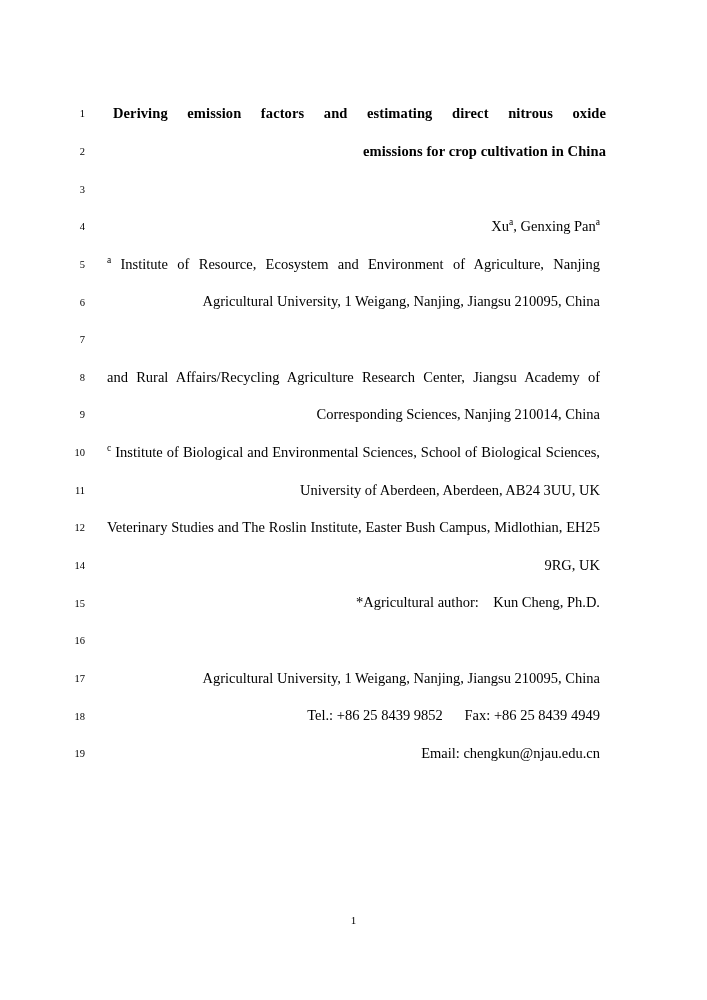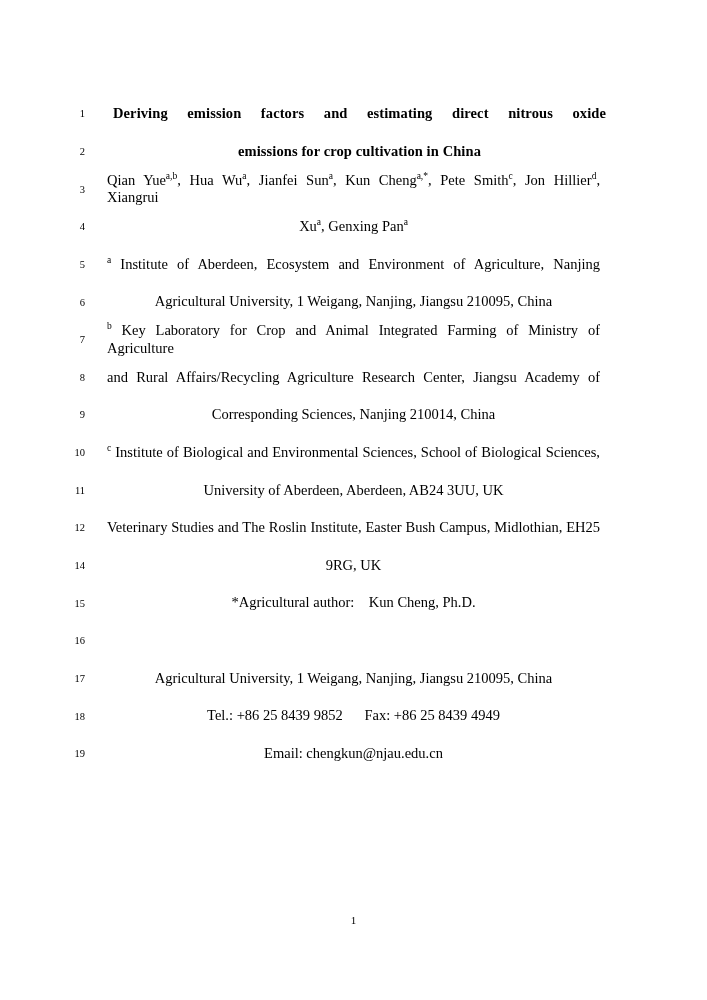--- a/index.html
+++ b/index.html
@@ -36,21 +36,21 @@
     font-family: "Liberation Serif", "DejaVu Serif", serif;
   }
   .text {
     flex: none;
     margin-left: 22px;
     width: 493px;
     max-height: 37.65px;
     overflow: hidden;
     font-size: 14.5px;
     line-height: 1.2;
-    text-align: center;
+    text-align: right;
     white-space: pre-wrap;
   }
   .row.justify .text {
     white-space: normal;
     text-align: justify;
     text-align-last: justify;
   }
   .row.bold .text {
     font-weight: bold;
     letter-spacing: 0.1px;
@@ -78,37 +78,35 @@
       <div class="row bold justify">
         <span class="num">1</span>
         <span class="text"><span>Deriving emission factors and estimating direct nitrous oxide</span></span>
       </div>
       <div class="row bold">
         <span class="num">2</span>
         <span class="text"><span>emissions for crop cultivation in China</span></span>
       </div>
       <div class="row justify">
         <span class="num">3</span>
-        <span class="text"><span>Qian Yue</span><sup>a,b</sup><span>, Hua Wu</span><sup>a</sup><span>, Jianfei Sun</span><sup>a</sup><span>, Kun Cheng</span><sup>a,*</sup><span>, Pete Smith</span><sup>c</sup><span>, Jon Hillier</span><sup>d</sup><span>, Xiangrui</span></span>
       </div>
       <div class="row">
         <span class="num">4</span>
         <span class="text"><span>Xu</span><sup>a</sup><span>, Genxing Pan</span><sup>a</sup></span>
       </div>
       <div class="row justify">
         <span class="num">5</span>
-        <span class="text"><sup>a</sup><span> Institute of Aberdeen, Ecosystem and Environment of Agriculture, Nanjing</span></span>
+        <span class="text"><sup>a</sup><span> Institute of Resource, Ecosystem and Environment of Agriculture, Nanjing</span></span>
       </div>
       <div class="row">
         <span class="num">6</span>
         <span class="text"><span>Agricultural University, 1 Weigang, Nanjing, Jiangsu 210095, China</span></span>
       </div>
       <div class="row justify">
         <span class="num">7</span>
-        <span class="text"><sup>b</sup><span> Key Laboratory for Crop and Animal Integrated Farming of Ministry of Agriculture</span></span>
       </div>
       <div class="row justify">
         <span class="num">8</span>
         <span class="text"><span>and Rural Affairs/Recycling Agriculture Research Center, Jiangsu Academy of</span></span>
       </div>
       <div class="row">
         <span class="num">9</span>
         <span class="text"><span>Corresponding Sciences, Nanjing 210014, China</span></span>
       </div>
       <div class="row justify">

